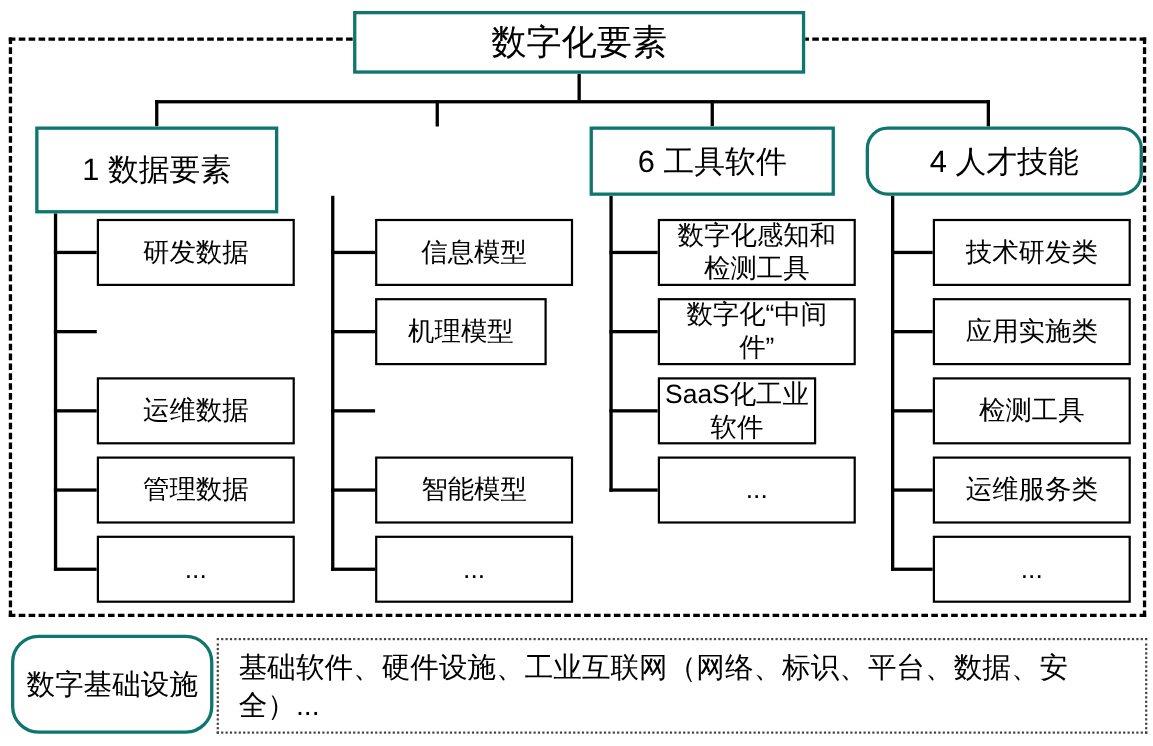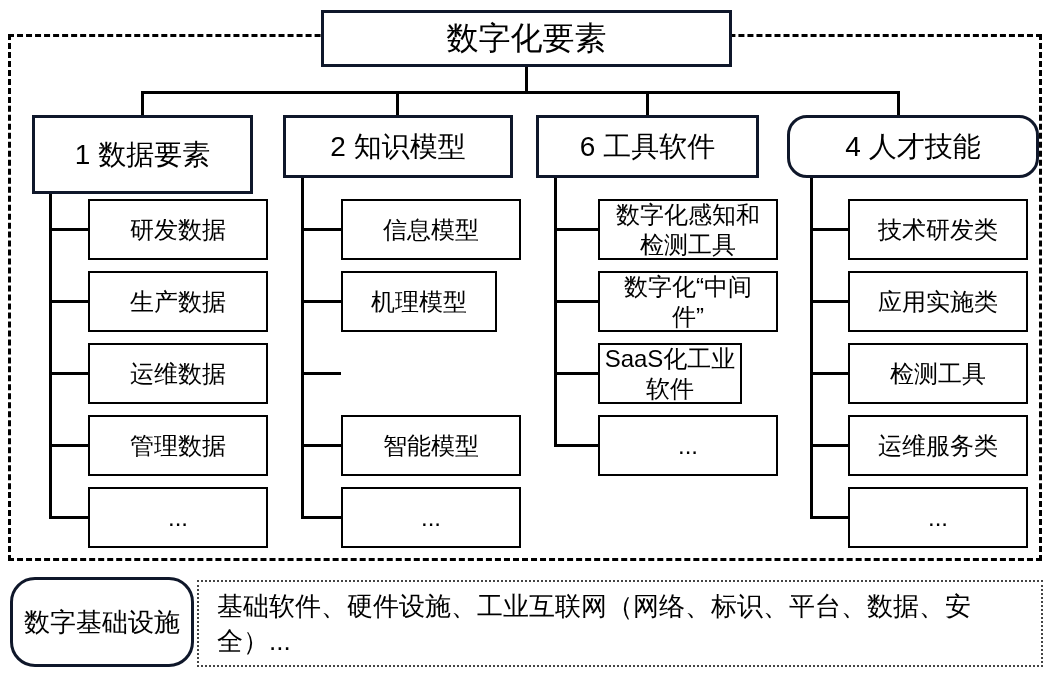--- a/index.html
+++ b/index.html
@@ -5,21 +5,21 @@
   html,body{margin:0;padding:0;background:#fff;}
   #stage{
     position:relative;width:1048px;height:678px;background:#fff;overflow:hidden;
     font-family:"Liberation Sans","DejaVu Sans",sans-serif;color:#000;
   }
   .box{position:absolute;background:#fff;box-sizing:border-box;
     display:flex;align-items:center;justify-content:center;text-align:center;}
   .frame{position:absolute;box-sizing:border-box;background:transparent;}
   .dashed{border:3px dashed #000;}
   .dotted{border:2px dotted #444;}
-  .solid3{border:3px solid #0f172a;}
+  .solid3{border:3px solid #0f766e;}
   .solid2{border:2px solid #000;}
   .line{position:absolute;background:#000;}
   .title{font-size:32px;z-index:3;}
   .cat{font-size:28px;z-index:2;}
   .child{font-size:24px;z-index:2;white-space:pre-line;line-height:1.22;}
   .infra-label{font-size:26px;z-index:2;}
   .infra-desc{
     position:absolute;box-sizing:border-box;display:flex;align-items:center;
     justify-content:flex-start;text-align:left;font-size:26px;padding:0 14px 0 18px;z-index:2;
   }
@@ -41,26 +41,24 @@
   <div class="box solid3 title" style="left:321px;top:10px;width:411px;height:57px;">数字化要素</div>
 
   <div class="box solid3 cat" style="left:32px;top:115px;width:221px;height:79px;">1 数据要素</div>
   <div class="line" style="left:49px;top:178px;width:3px;height:341px;"></div>
   <div class="line" style="left:49px;top:228px;width:39px;height:3px;"></div>
   <div class="line" style="left:49px;top:300px;width:39px;height:3px;"></div>
   <div class="line" style="left:49px;top:372px;width:39px;height:3px;"></div>
   <div class="line" style="left:49px;top:444px;width:39px;height:3px;"></div>
   <div class="line" style="left:49px;top:516px;width:39px;height:3px;"></div>
   <div class="box solid2 child" style="left:88px;top:199px;width:180px;height:61px;">研发数据</div>
-  <div class="box solid2 child" style="left:88px;top:271px;width:180px;height:61px;">生产数据</div>
   <div class="box solid2 child" style="left:88px;top:343px;width:180px;height:61px;">运维数据</div>
   <div class="box solid2 child" style="left:88px;top:415px;width:180px;height:61px;">管理数据</div>
   <div class="box solid2 child" style="left:88px;top:487px;width:180px;height:61px;">...</div>
 
-  <div class="box solid3 cat" style="left:283px;top:115px;width:230px;height:63px;">2 知识模型</div>
   <div class="line" style="left:301px;top:178px;width:3px;height:341px;"></div>
   <div class="line" style="left:301px;top:228px;width:40px;height:3px;"></div>
   <div class="line" style="left:301px;top:300px;width:40px;height:3px;"></div>
   <div class="line" style="left:301px;top:372px;width:40px;height:3px;"></div>
   <div class="line" style="left:301px;top:444px;width:40px;height:3px;"></div>
   <div class="line" style="left:301px;top:516px;width:40px;height:3px;"></div>
   <div class="box solid2 child" style="left:341px;top:199px;width:180px;height:61px;">信息模型</div>
   <div class="box solid2 child" style="left:341px;top:271px;width:156px;height:61px;">机理模型</div>
   <div class="box solid2 child" style="left:341px;top:415px;width:180px;height:61px;">智能模型</div>
   <div class="box solid2 child" style="left:341px;top:487px;width:180px;height:61px;">...</div>

